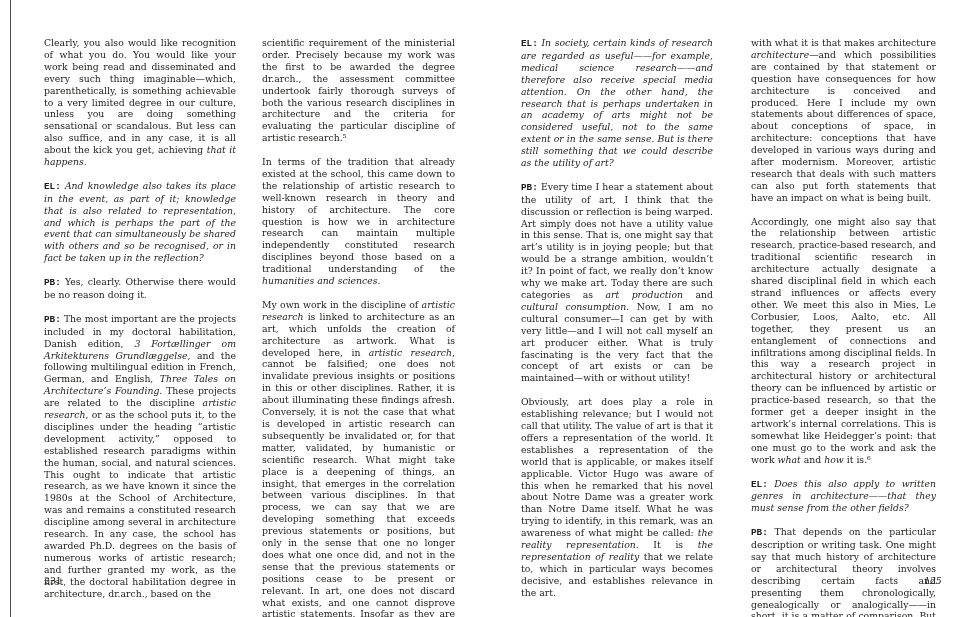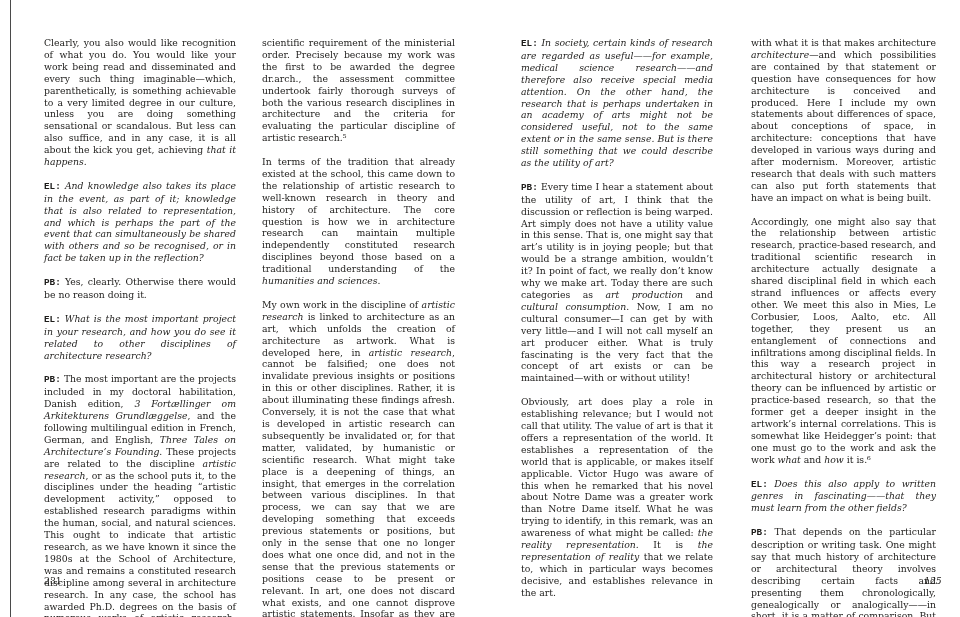--- a/index.html
+++ b/index.html
@@ -38,38 +38,37 @@
 </style>
 </head>
 <body>
 
 <div class="edge-line"></div>
 
 <div class="col" id="col1">
     <p>Clearly, you also would like recognition of what you do. You would like your work being read and disseminated and every such thing imaginable—which, parenthetically, is something achievable to a very limited degree in our culture, unless you are doing something sensational or scandalous. But less can also suffice, and in any case, it is all about the kick you get, achieving <i>that it happens</i>.</p>
     <p><b>EL:</b> <i>And knowledge also takes its place in the event, as part of it; knowledge that is also related to representation, and which is perhaps the part of the event that can simultaneously be shared with others and so be recognised, or in fact be taken up in the reflection?</i></p>
     <p><b>PB:</b> Yes, clearly. Otherwise there would be no reason doing it.</p>
-    <p><b>EL:</b> <i>What is the most important project in your research, and how you do see it related to other disciplines of architecture research?</i></p>
     <p><b>PB:</b> The most important are the projects included in my doctoral habilitation, Danish edition, <i>3 Fortællinger om Arkitekturens Grundlæggelse</i>, and the following multilingual edition in French, German, and English, <i>Three Tales on Architecture’s Founding</i>. These projects are related to the discipline <i>artistic research</i>, or as the school puts it, to the disciplines under the heading “artistic development activity,” opposed to established research paradigms within the human, social, and natural sciences. This ought to indicate that artistic research, as we have known it since the 1980s at the School of Architecture, was and remains a constituted research discipline among several in architecture research. In any case, the school has awarded Ph.D. degrees on the basis of numerous works of artistic research; and further granted my work, as the first, the doctoral habilitation degree in architecture, dr.arch., based on the</p>
   </div>
 
 <div class="col" id="col2">
     <p>scientific requirement of the ministerial order. Precisely because my work was the first to be awarded the degree dr.arch., the assessment committee undertook fairly thorough surveys of both the various research disciplines in architecture and the criteria for evaluating the particular discipline of artistic research.⁵</p>
     <p>In terms of the tradition that already existed at the school, this came down to the relationship of artistic research to well-known research in theory and history of architecture. The core question is how we in architecture research can maintain multiple independently constituted research disciplines beyond those based on a traditional understanding of the <i>humanities and sciences</i>.</p>
     <p>My own work in the discipline of <i>artistic research</i> is linked to architecture as an art, which unfolds the creation of architecture as artwork. What is developed here, in <i>artistic research</i>, cannot be falsified; one does not invalidate previous insights or positions in this or other disciplines. Rather, it is about illuminating these findings afresh. Conversely, it is not the case that what is developed in artistic research can subsequently be invalidated or, for that matter, validated, by humanistic or scientific research. What might take place is a deepening of things, an insight, that emerges in the correlation between various disciplines. In that process, we can say that we are developing something that exceeds previous statements or positions, but only in the sense that one no longer does what one once did, and not in the sense that the previous statements or positions cease to be present or relevant. In art, one does not discard what exists, and one cannot disprove artistic statements. Insofar as they are internally consistent, artistic statements cannot be falsified; but this does not mean that every artistic statement, whatever its validity, per se is a research-based statement. The latter lies,</p>
   </div>
 
 <div class="col" id="col3">
     <p><b>EL:</b> <i>In society, certain kinds of research are regarded as useful——for example, medical science research——and therefore also receive special media attention. On the other hand, the research that is perhaps undertaken in an academy of arts might not be considered useful, not to the same extent or in the same sense. But is there still something that we could describe as the utility of art?</i></p>
     <p><b>PB:</b> Every time I hear a statement about the utility of art, I think that the discussion or reflection is being warped. Art simply does not have a utility value in this sense. That is, one might say that art’s utility is in joying people; but that would be a strange ambition, wouldn’t it? In point of fact, we really don’t know why we make art. Today there are such categories as <i>art production</i> and <i>cultural consumption</i>. Now, I am no cultural consumer—I can get by with very little—and I will not call myself an art producer either. What is truly fascinating is the very fact that the concept of art exists or can be maintained—with or without utility!</p>
     <p>Obviously, art does play a role in establishing relevance; but I would not call that utility. The value of art is that it offers a representation of the world. It establishes a representation of the world that is applicable, or makes itself applicable. Victor Hugo was aware of this when he remarked that his novel about Notre Dame was a greater work than Notre Dame itself. What he was trying to identify, in this remark, was an awareness of what might be called: <i>the reality representation</i>. It is <i>the representation of reality</i> that we relate to, which in particular ways becomes decisive, and establishes relevance in the art.</p>
   </div>
 
 <div class="col" id="col4">
     <p>with what it is that makes architecture <i>architecture</i>—and which possibilities are contained by that statement or question have consequences for how architecture is conceived and produced. Here I include my own statements about differences of space, about conceptions of space, in architecture: conceptions that have developed in various ways during and after modernism. Moreover, artistic research that deals with such matters can also put forth statements that have an impact on what is being built.</p>
     <p>Accordingly, one might also say that the relationship between artistic research, practice-based research, and traditional scientific research in architecture actually designate a shared disciplinal field in which each strand influences or affects every other. We meet this also in Mies, Le Corbusier, Loos, Aalto, etc. All together, they present us an entanglement of connections and infiltrations among disciplinal fields. In this way a research project in architectural history or architectural theory can be influenced by artistic or practice-based research, so that the former get a deeper insight in the artwork’s internal correlations. This is somewhat like Heidegger’s point: that one must go to the work and ask the work <i>what</i> and <i>how</i> it is.⁶</p>
-    <p><b>EL:</b> <i>Does this also apply to written genres in fascinating——that they must learn from the other fields?</i></p>
+    <p><b>EL:</b> <i>Does this also apply to written genres in architecture——that they must sense from the other fields?</i></p>
     <p><b>PB:</b> That depends on the particular description or writing task. One might say that much history of architecture or architectural theory involves describing certain facts and presenting them chronologically, genealogically or analogically——in short, it is a matter of comparison. But there are also different modes of approaching architecture in writing, modes that draw more directly or explicitly on the works’ . There is a mode of</p>
   </div>
 
 <div class="pagenum left">231</div>
 
 <div class="pagenum right">125</div>
 
 </body></html>

